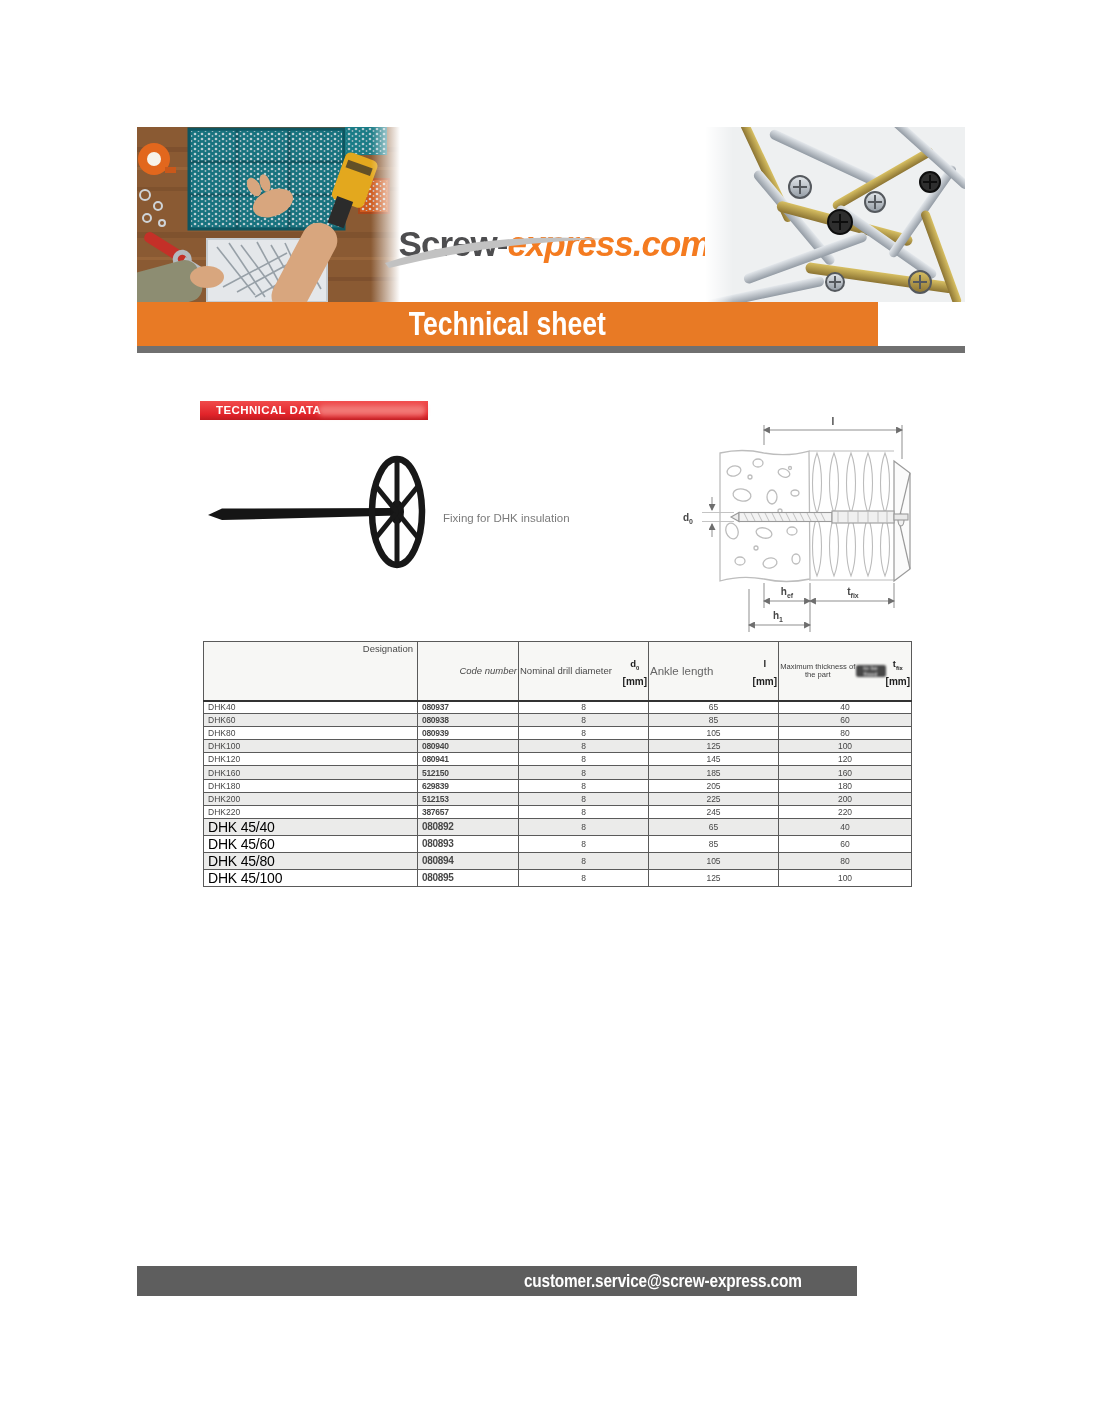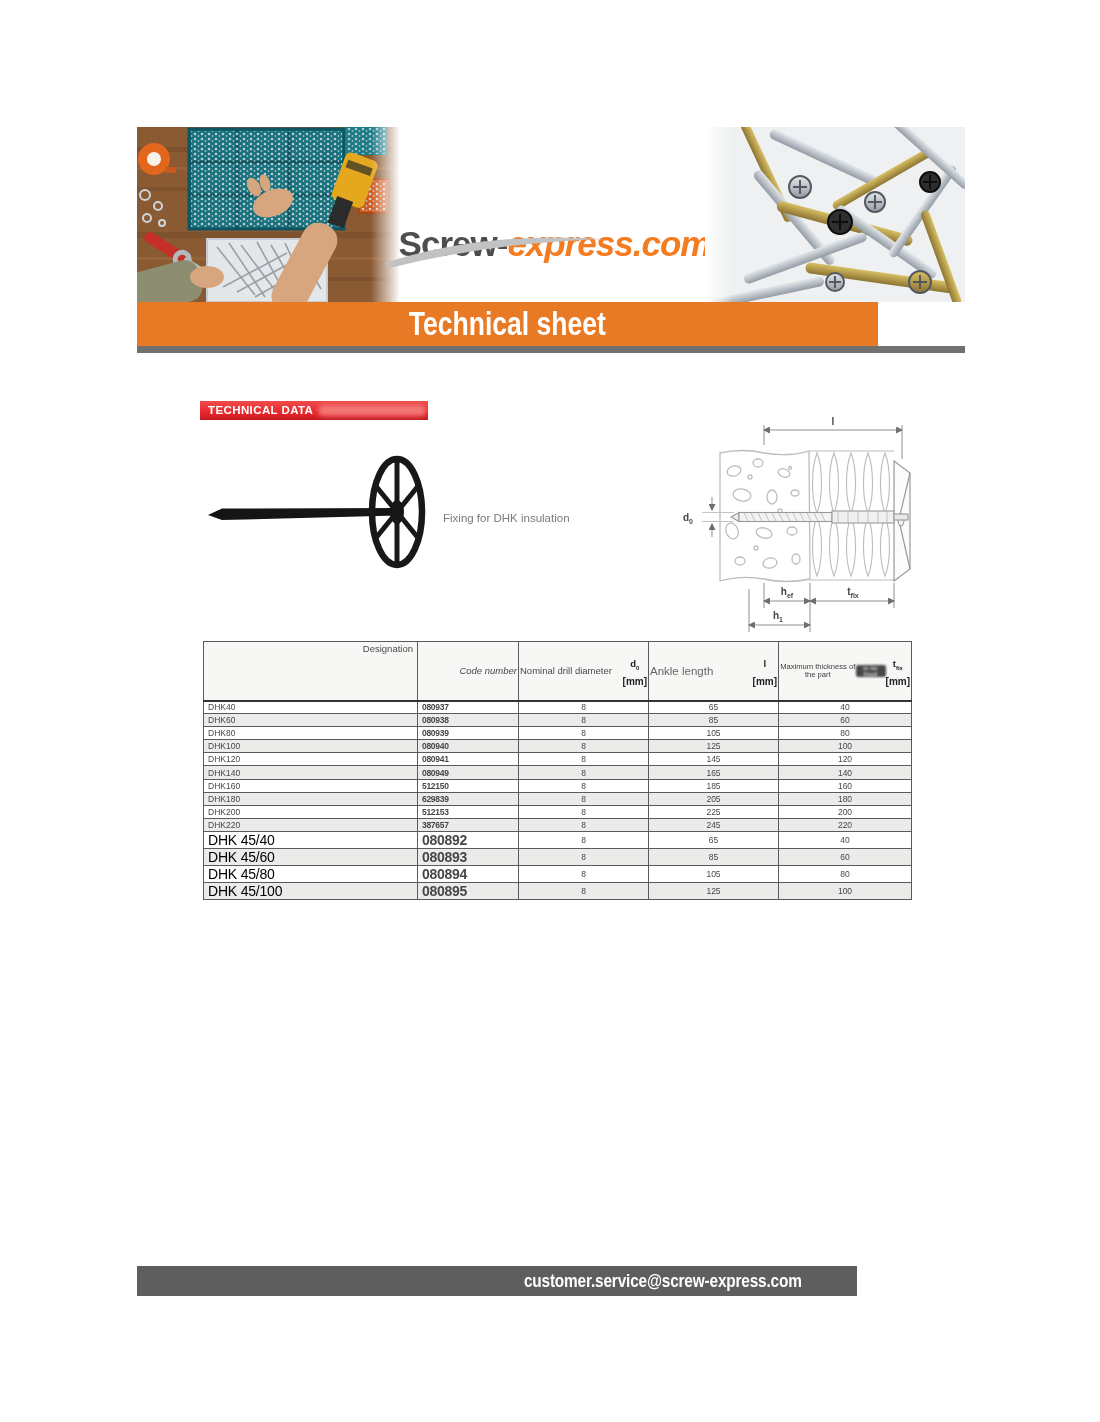--- a/index.html
+++ b/index.html
@@ -22,21 +22,21 @@
   .swoosh{position:absolute;left:-25px;top:100px;}
 
   
   .banner{position:absolute;left:137px;top:302px;width:741px;height:44px;background:var(--orange);text-align:center;}
   .banner span{display:inline-block;color:#fff;font-weight:bold;font-size:34px;line-height:42px;transform:scaleX(.78);letter-spacing:0;}
   .divider{position:absolute;left:137px;top:346px;width:828px;height:7px;background:var(--divider-gray);}
 
   
   .section-label{position:absolute;left:200px;top:401px;width:228px;height:19px;
     background:linear-gradient(180deg,var(--red-light),var(--red) 70%,#c01b20);
-    color:#fff;font-size:11.5px;font-weight:bold;line-height:19px;padding-left:8px;letter-spacing:.4px;}
+    color:#fff;font-size:11.5px;font-weight:bold;line-height:19px;padding-left:16px;letter-spacing:.4px;}
   .smudge{position:absolute;left:118px;top:4px;width:108px;height:11px;background:#f58a86;opacity:.8;filter:blur(2.5px);border-radius:6px;}
 
   
   .product-svg{position:absolute;left:205px;top:453px;}
   .caption{position:absolute;left:443px;top:512px;font-size:11.5px;color:#7b7b7b;}
 
   
   .diagram-svg{position:absolute;left:672px;top:413px;}
 
   
@@ -53,21 +53,21 @@
   .h-left{align-items:flex-start;justify-content:flex-end;padding:2px 4px;}
   .h-left .h-title{text-align:left;}
   .h-center-bottom{justify-content:flex-end;font-style:italic;}
   sub{font-size:.62em;}
   .data-table td{height:13.1px;font-size:8.5px;color:#474747;padding:0 4px;}
   .data-table tbody tr:nth-child(even) td{background:#ebebea;}
   .c-des{text-align:left;}
   .c-code{text-align:left;font-weight:bold;color:#101010;font-size:9.8px;letter-spacing:-.3px;}
   .c-num{text-align:center;color:#3c3c3c;font-size:9.3px;}
   tr.bold-row .c-des{font-weight:normal;color:#000;font-size:14px;letter-spacing:-.2px;}
-  tr.bold-row .c-code{font-size:14px;}
+  tr.bold-row .c-code{font-size:10px;}
 
   
   .footer{position:absolute;left:137px;top:1266px;width:720px;height:30px;background:var(--footer-gray);}
   .footer span{position:absolute;right:55px;top:0;line-height:30px;color:#fff;font-weight:bold;font-size:17.5px;transform:scaleX(.88);transform-origin:right center;letter-spacing:-.2px;}
 </style>
 </head>
 <body>
 
 <div class="page">
 
@@ -459,27 +459,20 @@
       <td class="c-num">100</td>
     </tr>
         <tr>
       <td class="c-des">DHK120</td>
       <td class="c-code">080941</td>
       <td class="c-num">8</td>
       <td class="c-num">145</td>
       <td class="c-num">120</td>
     </tr>
         <tr>
-      <td class="c-des">DHK140</td>
-      <td class="c-code">080949</td>
-      <td class="c-num">8</td>
-      <td class="c-num">165</td>
-      <td class="c-num">140</td>
-    </tr>
-        <tr>
       <td class="c-des">DHK160</td>
       <td class="c-code">512150</td>
       <td class="c-num">8</td>
       <td class="c-num">185</td>
       <td class="c-num">160</td>
     </tr>
         <tr>
       <td class="c-des">DHK180</td>
       <td class="c-code">629839</td>
       <td class="c-num">8</td>

